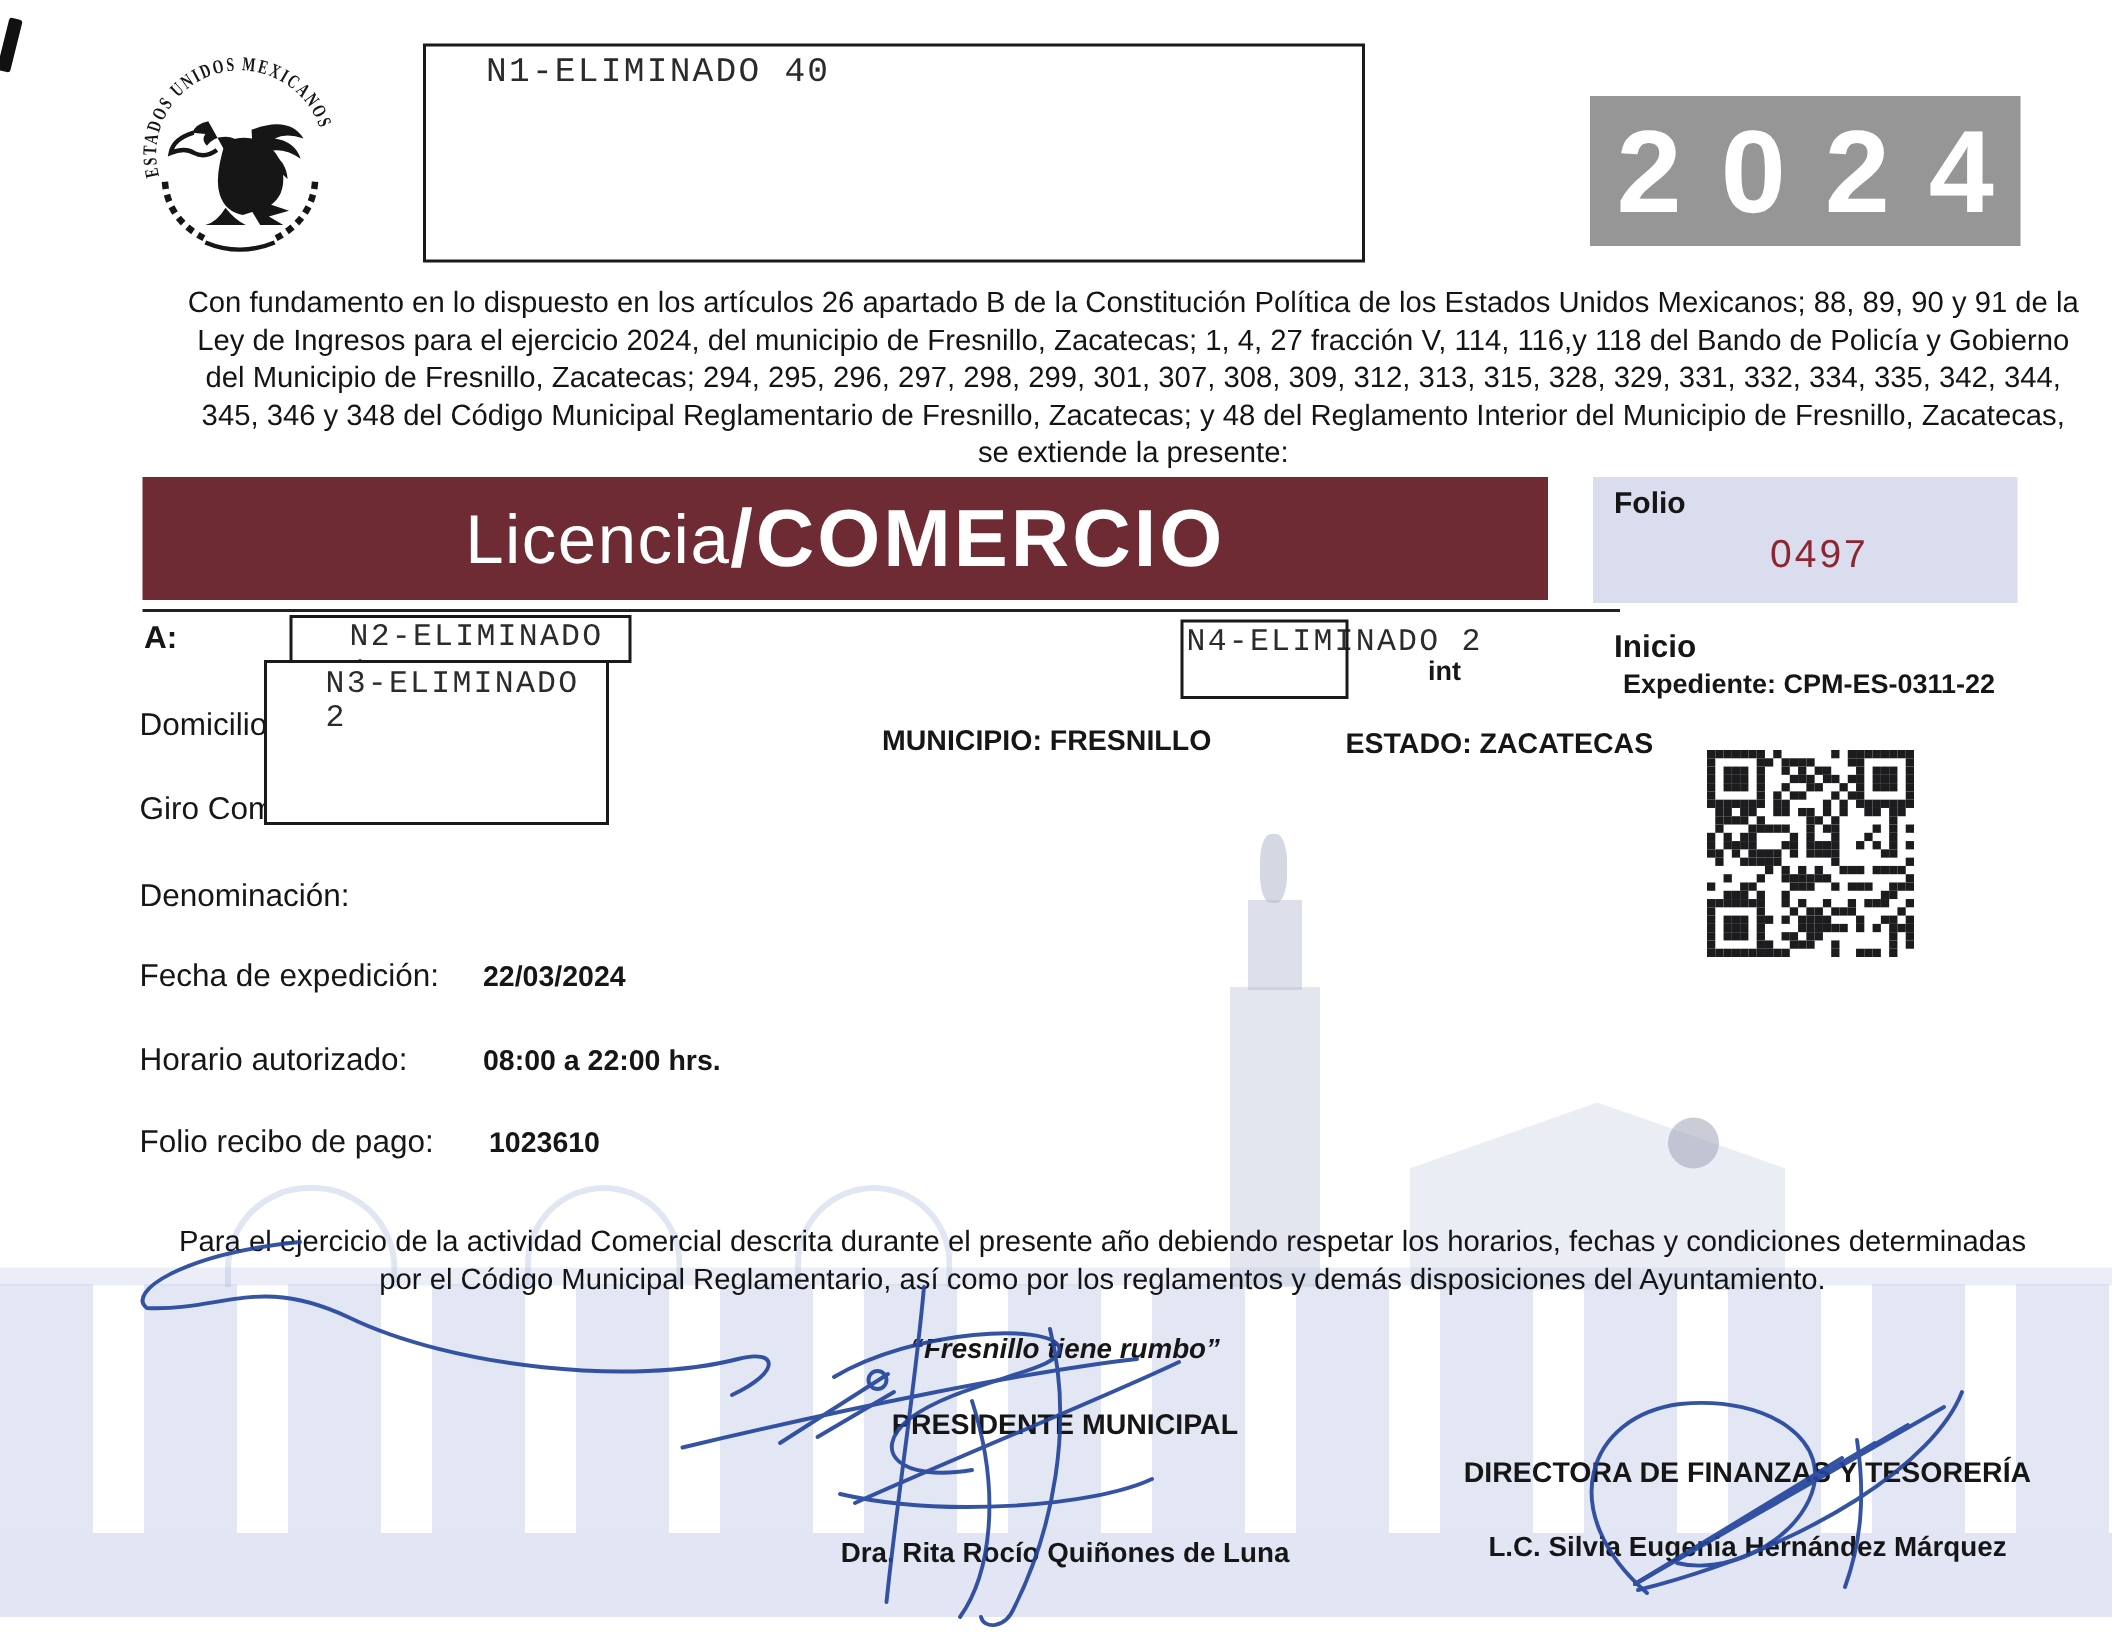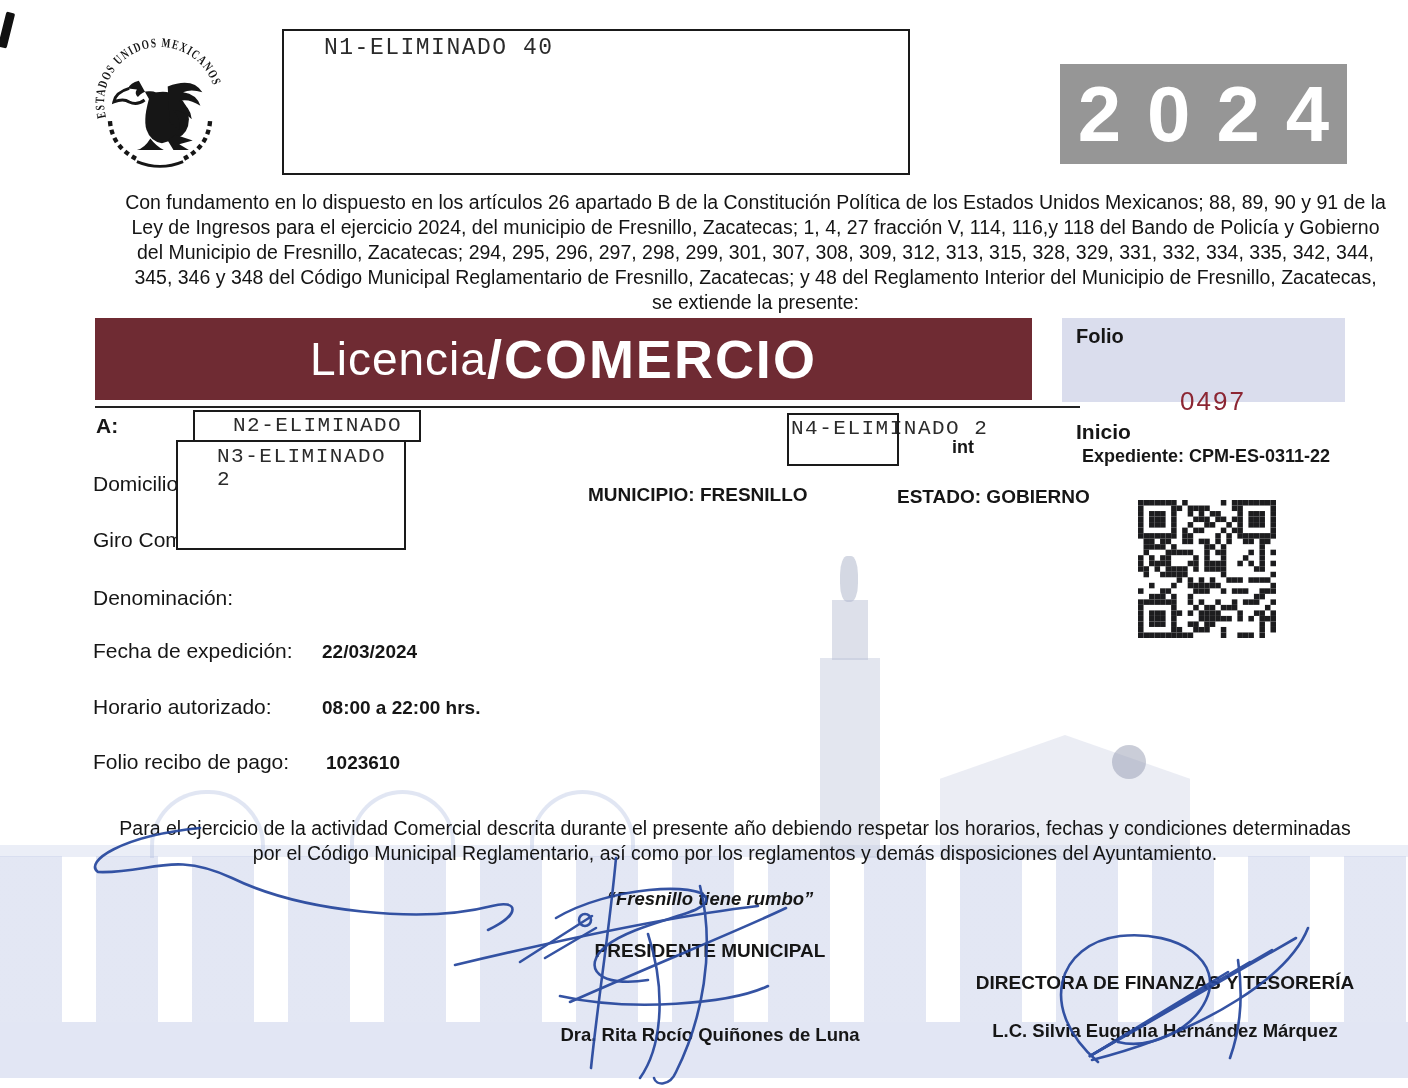--- a/index.html
+++ b/index.html
@@ -91,21 +91,21 @@
 
   <div class="abs z2 para" style="left:97px;top:190px;width:1265px;">Con fundamento en lo dispuesto en los artículos 26 apartado B de la Constitución Política de los Estados Unidos Mexicanos; 88, 89, 90 y 91 de la Ley de Ingresos para el ejercicio 2024, del municipio de Fresnillo, Zacatecas; 1, 4, 27 fracción V, 114, 116,y 118 del Bando de Policía y Gobierno del Municipio de Fresnillo, Zacatecas; 294, 295, 296, 297, 298, 299, 301, 307, 308, 309, 312, 313, 315, 328, 329, 331, 332, 334, 335, 342, 344, 345, 346 y 348 del Código Municipal Reglamentario de Fresnillo, Zacatecas; y 48 del Reglamento Interior del Municipio de Fresnillo, Zacatecas, se extiende la presente:</div>
 
   <div class="abs z2 banner" style="left:95px;top:318px;width:937px;height:82px;">
     <span class="t1">Licencia </span>
     <span class="t2">/COMERCIO</span>
   </div>
 
   <div class="abs z2 foliobox" style="left:1062px;top:318px;width:283px;height:84px;">
     <div class="bold" style="font-size:20px;padding:7px 0 0 14px;">Folio</div>
-    <div class="folio-num" style="padding:6px 0 0 118px;margin-top:32px;">0497</div>
+    <div class="folio-num" style="padding:6px 0 0 118px;">0497</div>
   </div>
 
   <div class="abs z2 hrule" style="left:95px;top:406px;width:985px;"></div>
 
   <div class="abs z2 lbl" style="left:96px;top:414px;font-weight:600;">A:</div>
 
   <div class="abs redbox" style="left:193px;top:410px;width:228px;height:32px;">
     <div class="mono" style="font-size:21px;padding:2px 0 0 6px;">N2-ELIMINADO 1</div>
   </div>
   <div class="abs redbox" style="left:176px;top:440px;width:230px;height:110px;">
@@ -113,21 +113,21 @@
   </div>
 
   <div class="abs redbox" style="left:787px;top:413px;width:112px;height:53px;background:transparent;"></div>
   <div class="abs mono z2" style="left:791px;top:417px;font-size:21px;white-space:nowrap;">N4-ELIMINADO 2</div>
   <div class="abs z2 bold" style="left:952px;top:437px;font-size:18px;">int</div>
 
   <div class="abs z2 lbl" style="left:93px;top:472px;">Domicilio:</div>
   <div class="abs z2 lbl" style="left:93px;top:528px;">Giro Com</div>
 
   <div class="abs z2 val" style="left:588px;top:484px;">MUNICIPIO: FRESNILLO</div>
-  <div class="abs z2 val" style="left:897px;top:486px;">ESTADO: GOBIERNO</div>
+  <div class="abs z2 val" style="left:897px;top:486px;">ESTADO: ZACATECAS</div>
 
   <div class="abs z2 bold" style="left:1076px;top:420px;font-size:21px;">Inicio</div>
   <div class="abs z2 bold" style="left:1082px;top:446px;font-size:18px;">Expediente: CPM-ES-0311-22</div>
 
   <svg id="qr" class="abs z2" style="left:1138px;top:500px;" width="138" height="138" viewBox="0 0 138 138" fill="#1c1c1e">
       <rect x="0.00" y="0.00" width="5.52" height="5.52"></rect>
       <rect x="5.52" y="0.00" width="5.52" height="5.52"></rect>
       <rect x="11.04" y="0.00" width="5.52" height="5.52"></rect>
       <rect x="16.56" y="0.00" width="5.52" height="5.52"></rect>
       <rect x="22.08" y="0.00" width="5.52" height="5.52"></rect>

